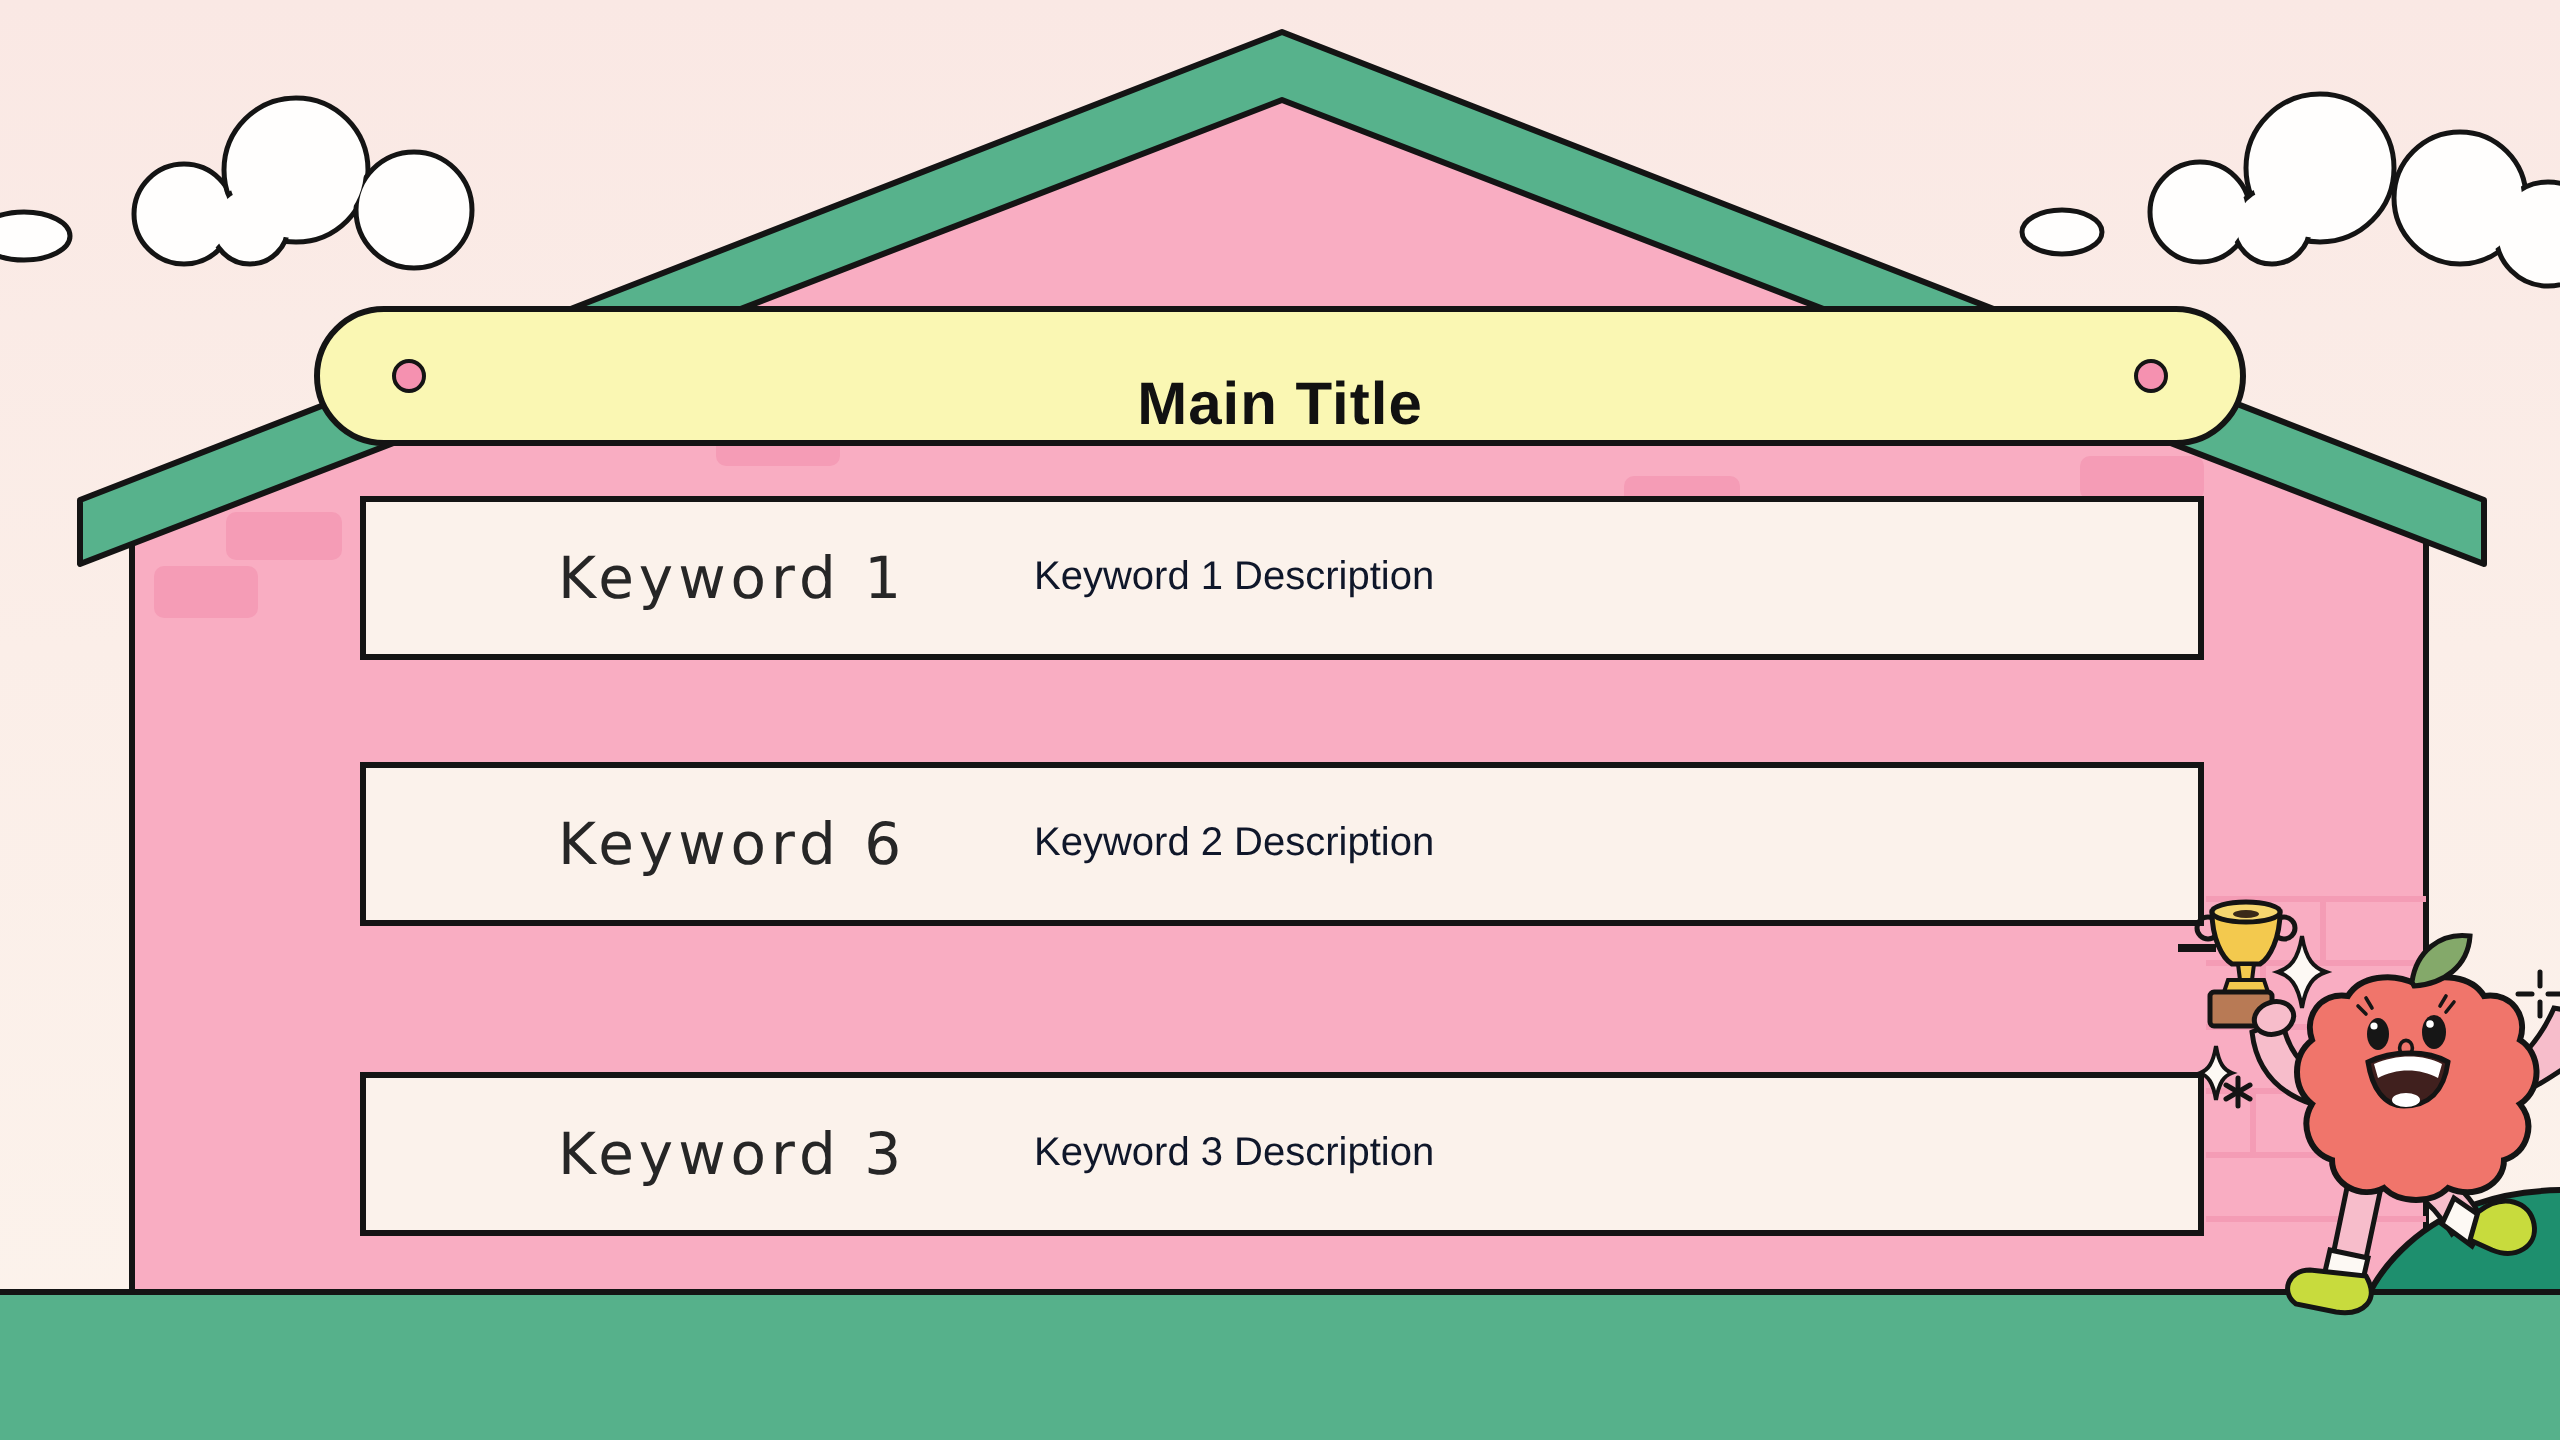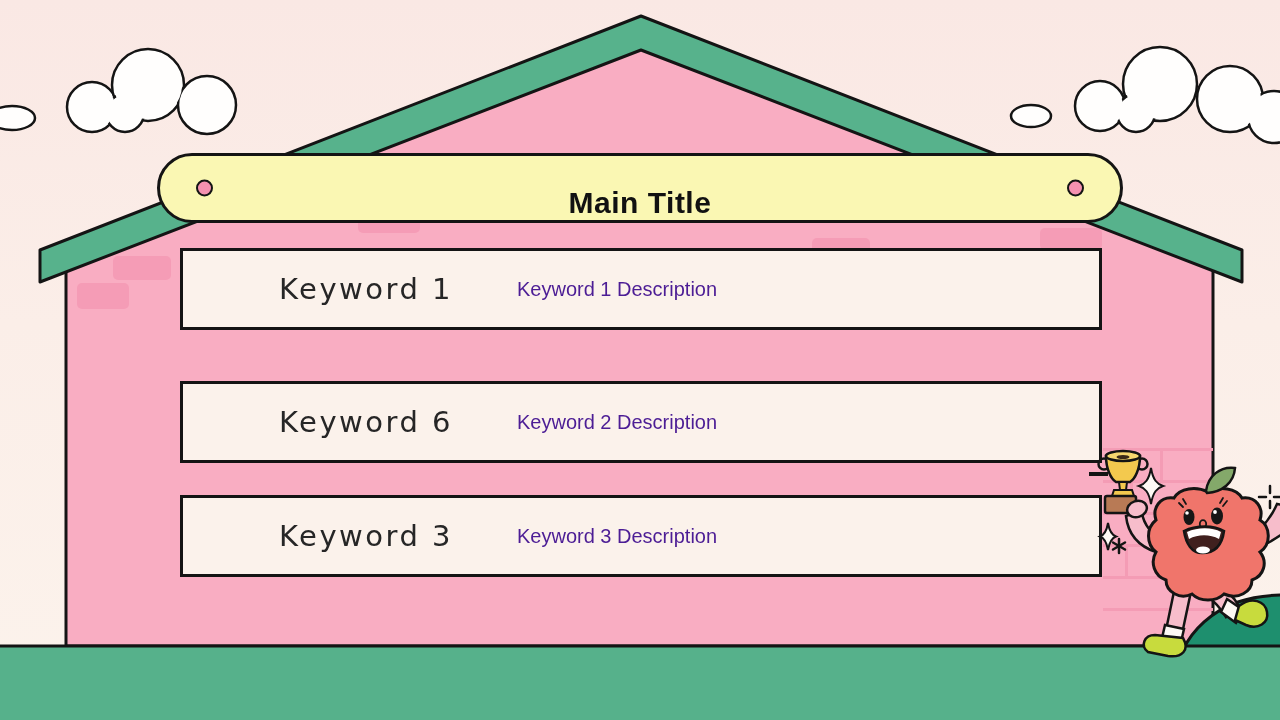--- a/index.html
+++ b/index.html
@@ -29,30 +29,30 @@
   .banner .pin.right{right:36px;}
   .banner .title{
     font-size:30px;font-weight:700;color:#111;letter-spacing:.5px;
   }
 
   .kbox{
     position:absolute;left:180px;width:922px;height:82px;
     background:#fbf2eb;border:3.5px solid #141414;box-sizing:border-box;
     z-index:1;
   }
-  .kbox.b1{top:248px;} .kbox.b2{top:381px;} .kbox.b3{top:495px;text-align:right;}
+  .kbox.b1{top:248px;} .kbox.b2{top:381px;} .kbox.b3{top:536px;text-align:right;}
   .kbox .kw{
     position:absolute;left:96px;top:50%;transform:translateY(-50%);
     font-family:"DejaVu Sans", cursive;
     font-size:29px;font-weight:400;letter-spacing:2.5px;color:#262626;
     white-space:nowrap;
   }
   .kbox .desc{
     position:absolute;left:334px;top:50%;transform:translateY(-50%);
-    font-size:20px;font-weight:400;color:#4c1d95;white-space:nowrap;
+    font-size:20px;font-weight:400;color:#0f172a;white-space:nowrap;
   }
 </style>
 </head>
 <body>
 
 <div class="slide">
 
   <svg id="scene" width="1280" height="720" viewBox="0 0 1280 720">
 
     <g>

